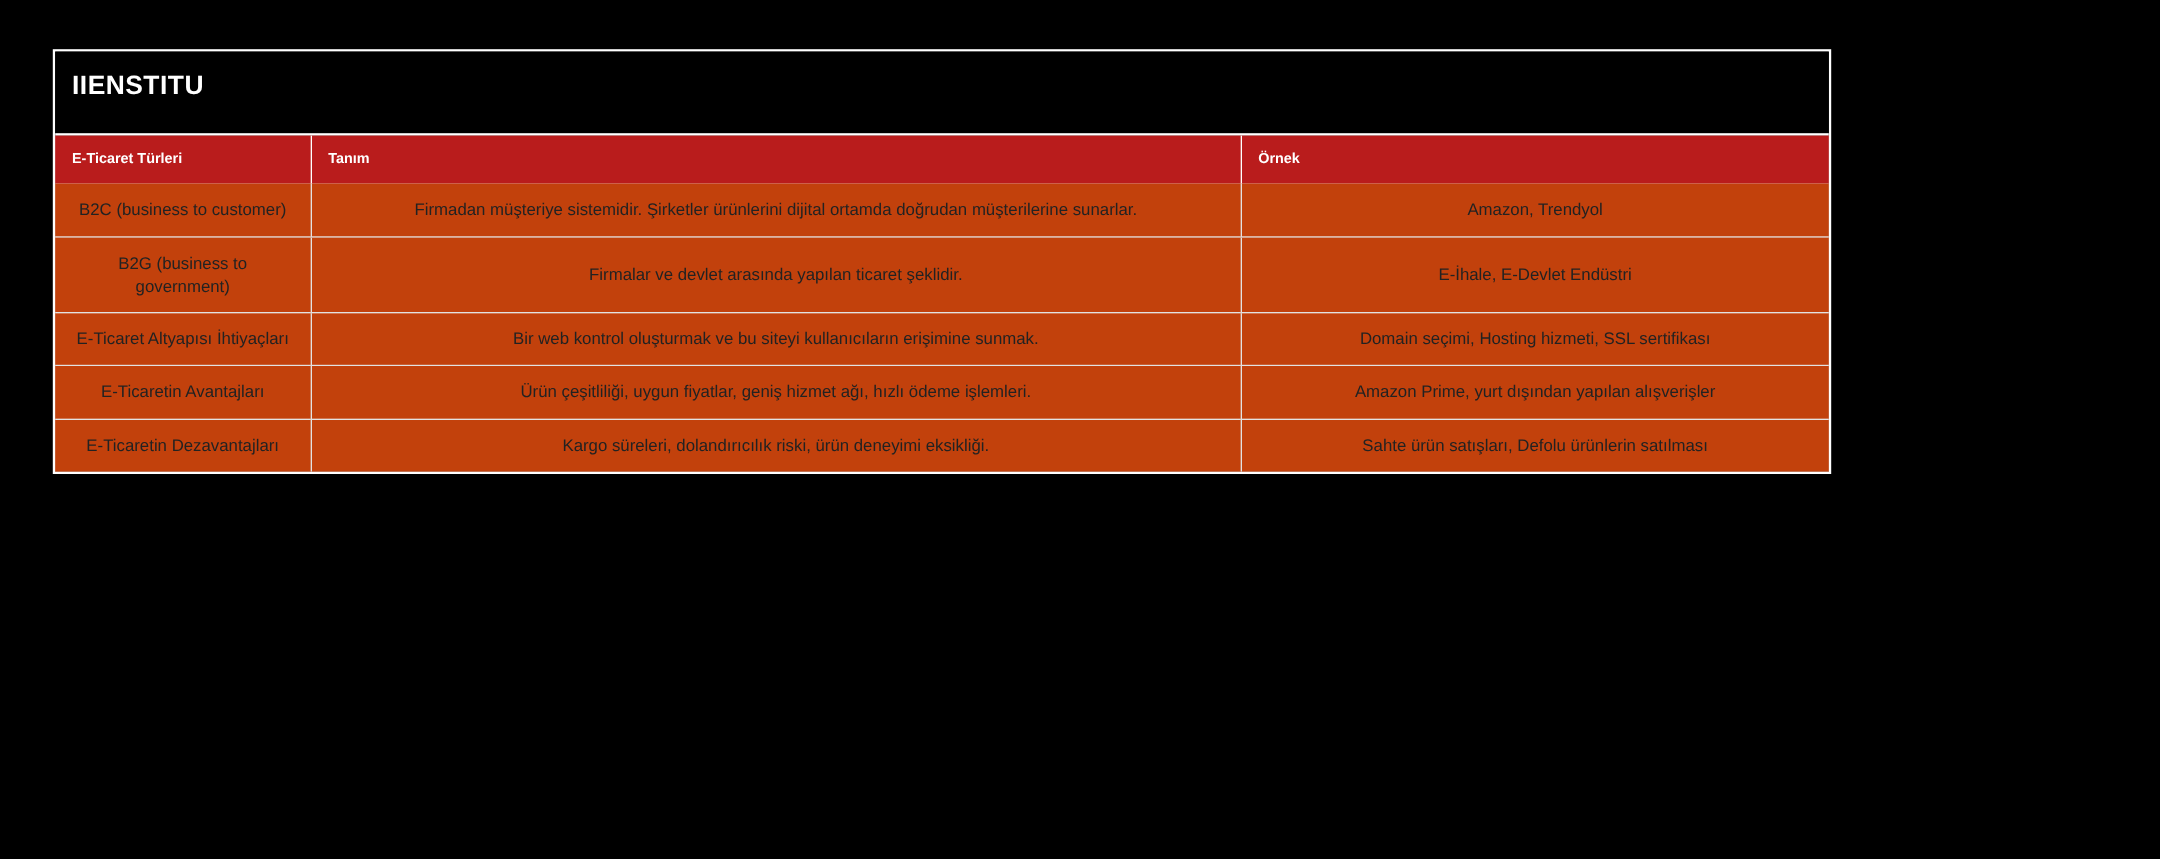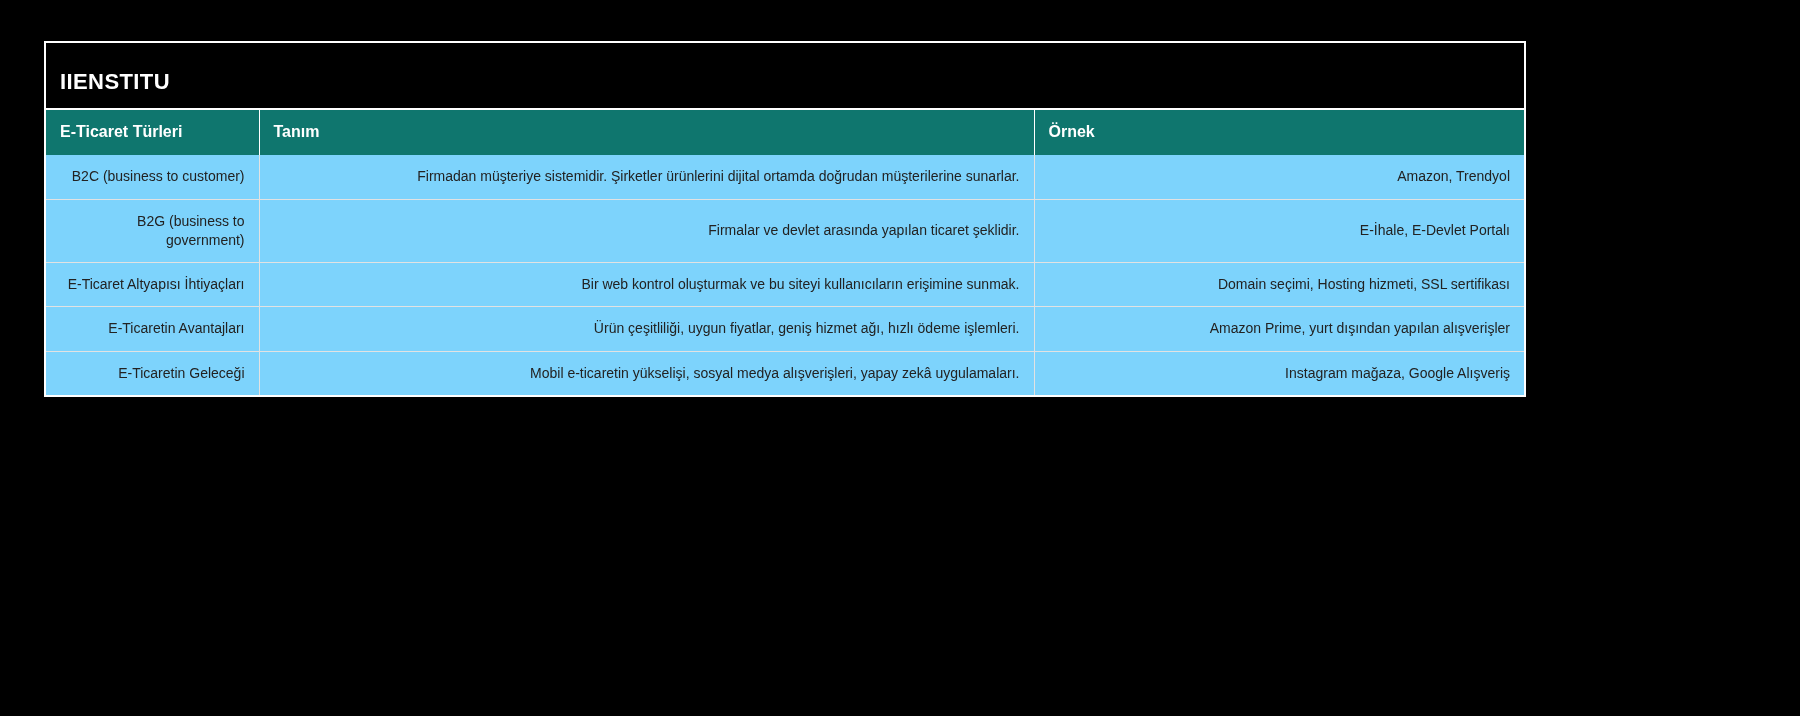--- a/index.html
+++ b/index.html
@@ -28,23 +28,22 @@
     left: 44px;
     top: 41px;
     width: 1482px;
     box-sizing: border-box;
     border: 2px solid #ffffff;
     background: #000000;
   }
 
   .brand-bar {
     background: #000000;
-    padding: 16px 14px 14px 14px;
+    padding: 16px 14px 28px 14px;
     border-bottom: 2px solid #ffffff;
-    margin-top: 11px;
   }
 
   .brand-title {
     color: #ffffff;
     font-size: 22px;
     font-weight: bold;
     letter-spacing: 0.4px;
     line-height: 1.1;
     font-family: "Liberation Sans", "DejaVu Sans", sans-serif;
   }
@@ -54,40 +53,40 @@
     border-collapse: collapse;
     table-layout: fixed;
     background: #ffffff;
   }
 
   table.grid col.c-type  { width: 213px; }
   table.grid col.c-desc  { width: 775px; }
   table.grid col.c-ex    { width: 490px; }
 
   table.grid thead th {
-    background: #0f766e;
+    background: #b91c1c;
     color: #ffffff;
-    font-size: 16px;
+    font-size: 12px;
     font-weight: bold;
     text-align: left;
     padding: 12px 14px 13px 14px;
     border-right: 1px solid #ffffff;
     vertical-align: middle;
     line-height: 1.25;
   }
   table.grid thead th:last-child {
     border-right: none;
   }
 
   table.grid tbody td {
-    background: #7dd3fc;
+    background: #c2410c;
     color: #222222;
     font-size: 14px;
     font-weight: normal;
-    text-align: right;
+    text-align: center;
     padding: 12px 14px 12px 14px;
     border-top: 1px solid #e2e2e2;
     border-right: 1px solid #e2e2e2;
     vertical-align: middle;
     line-height: 1.38;
     word-wrap: break-word;
   }
   table.grid tbody td:last-child {
     border-right: none;
     margin-top: 36px;
@@ -130,42 +129,42 @@
           <td class="cell-type">B2C (business to customer)</td>
           <td class="cell-desc">Firmadan müşteriye sistemidir. Şirketler ürünlerini dijital ortamda doğrudan müşterilerine sunarlar.</td>
           <td class="cell-ex">Amazon, Trendyol</td>
         </tr>
 
 
 
         <tr>
           <td class="cell-type">B2G (business to government)</td>
           <td class="cell-desc">Firmalar ve devlet arasında yapılan ticaret şeklidir.</td>
-          <td class="cell-ex">E-İhale, E-Devlet Portalı</td>
+          <td class="cell-ex">E-İhale, E-Devlet Endüstri</td>
         </tr>
 
 
         <tr>
           <td class="cell-type">E-Ticaret Altyapısı İhtiyaçları</td>
           <td class="cell-desc">Bir web kontrol oluşturmak ve bu siteyi kullanıcıların erişimine sunmak.</td>
           <td class="cell-ex">Domain seçimi, Hosting hizmeti, SSL sertifikası</td>
         </tr>
 
         <tr>
           <td class="cell-type">E-Ticaretin Avantajları</td>
           <td class="cell-desc">Ürün çeşitliliği, uygun fiyatlar, geniş hizmet ağı, hızlı ödeme işlemleri.</td>
           <td class="cell-ex">Amazon Prime, yurt dışından yapılan alışverişler</td>
         </tr>
 
+        <tr>
+          <td class="cell-type">E-Ticaretin Dezavantajları</td>
+          <td class="cell-desc">Kargo süreleri, dolandırıcılık riski, ürün deneyimi eksikliği.</td>
+          <td class="cell-ex">Sahte ürün satışları, Defolu ürünlerin satılması</td>
+        </tr>
 
-        <tr>
-          <td class="cell-type">E-Ticaretin Geleceği</td>
-          <td class="cell-desc">Mobil e-ticaretin yükselişi, sosyal medya alışverişleri, yapay zekâ uygulamaları.</td>
-          <td class="cell-ex">Instagram mağaza, Google Alışveriş</td>
-        </tr>
 
 
       </tbody>
     </table>
 
   </div>
 
 </div>
 
 </body></html>

